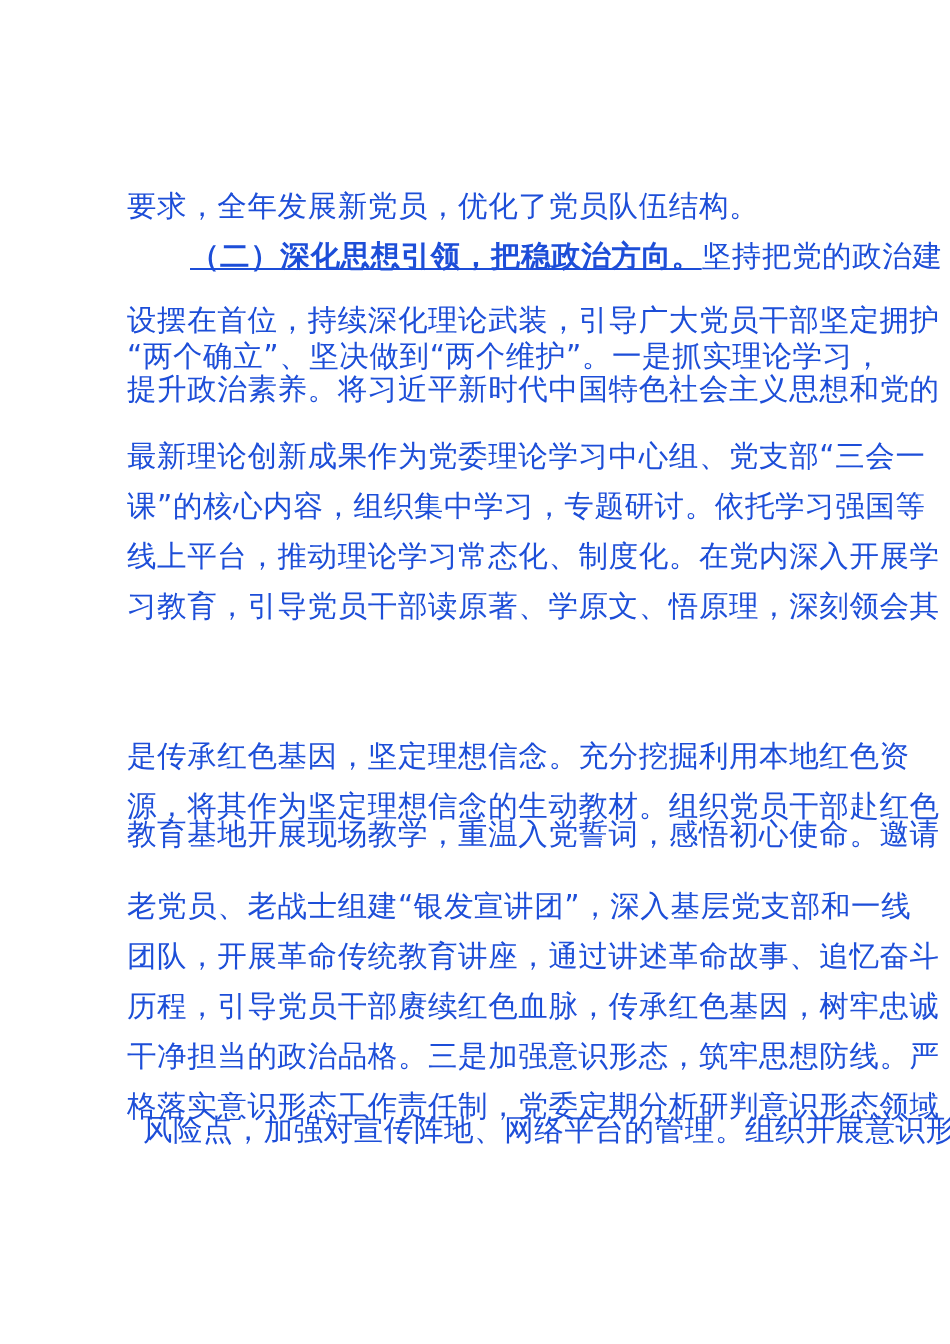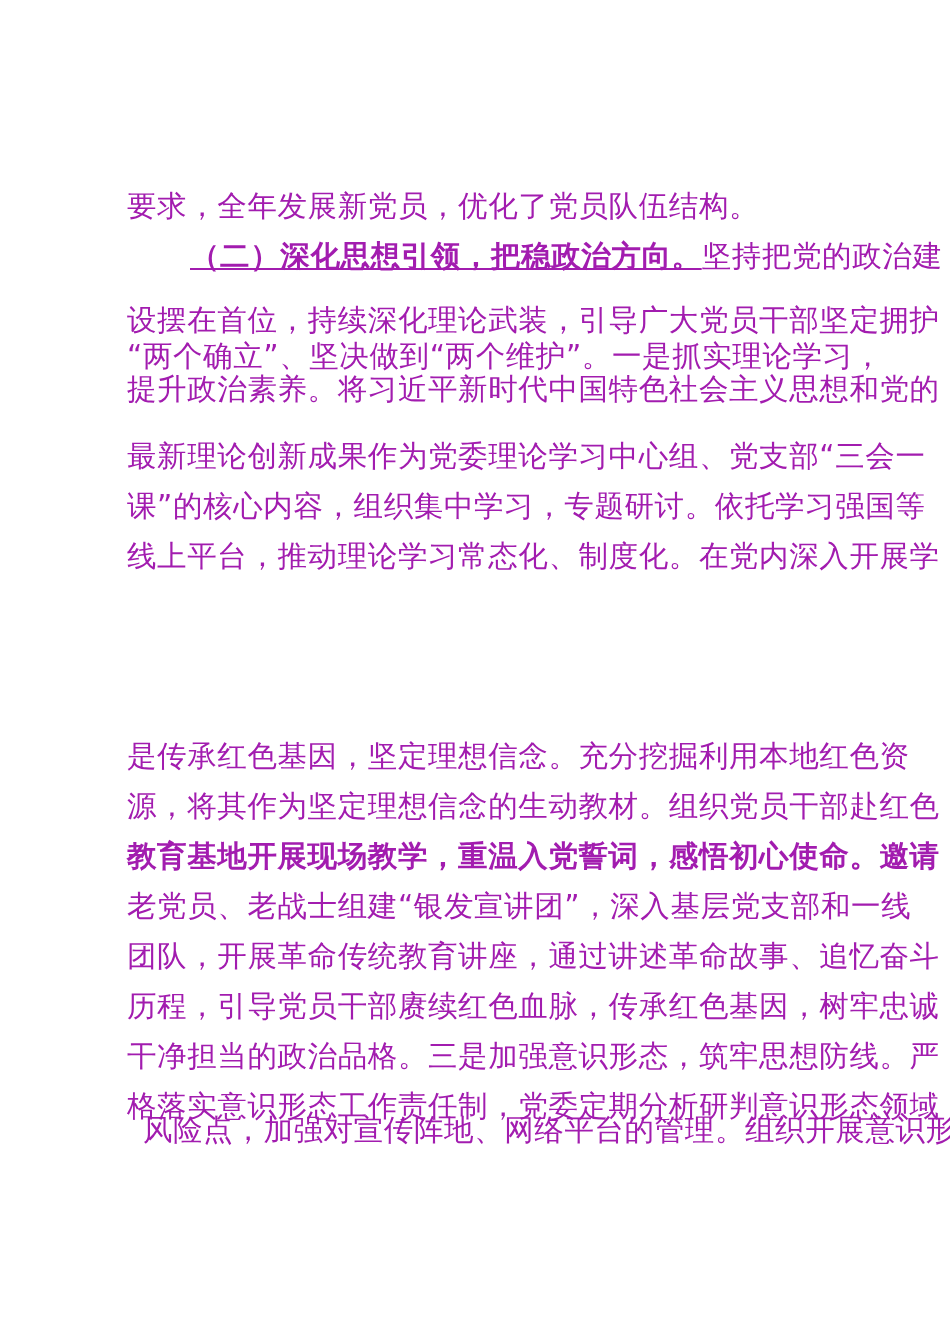--- a/index.html
+++ b/index.html
@@ -6,21 +6,21 @@
   body { width: 950px; height: 1344px; position: relative; overflow: hidden; }
   .page { position: absolute; left: 0; top: 0; width: 950px; height: 1344px; background: #ffffff; }
   .line {
     position: absolute;
     left: 127px;
     width: 710px;
     height: 40px;
     font-family: "DejaVu Sans", "Liberation Sans", sans-serif;
     font-size: 29.5px;
     line-height: 40px;
-    color: #a21caf;
+    color: #1d4ed8;
     white-space: nowrap;
     letter-spacing: 0.6px;
   }
   .indent { left: 190px; }
   .bold { font-weight: bold; text-decoration: underline; }
 </style>
 </head>
 <body>
 
 <div class="page">
@@ -29,22 +29,23 @@
   <div class="line indent" style="top:236px;">
     <span class="bold">（二）深化思想引领，把稳政治方向。</span><span>坚持把党的政治建</span>
   </div>
 
   <div class="line" style="top:300px;">设摆在首位，持续深化理论武装，引导广大党员干部坚定拥护</div>
   <div class="line" style="top:336px;">“两个确立”、坚决做到“两个维护”。一是抓实理论学习，</div>
   <div class="line" style="top:369px;">提升政治素养。将习近平新时代中国特色社会主义思想和党的</div>
   <div class="line" style="top:436px;">最新理论创新成果作为党委理论学习中心组、党支部“三会一</div>
   <div class="line" style="top:486px;">课”的核心内容，组织集中学习，专题研讨。依托学习强国等</div>
   <div class="line" style="top:536px;">线上平台，推动理论学习常态化、制度化。在党内深入开展学</div>
+  <div class="line" style="top:586px;">习教育，引导党员干部读原著、学原文、悟原理，深刻领会其</div>
   <div class="line" style="top:736px;">是传承红色基因，坚定理想信念。充分挖掘利用本地红色资</div>
   <div class="line" style="top:786px;">源，将其作为坚定理想信念的生动教材。组织党员干部赴红色</div>
-  <div class="line" style="top:836px;font-weight:bold;">教育基地开展现场教学，重温入党誓词，感悟初心使命。邀请</div>
+  <div class="line" style="top:814px;">教育基地开展现场教学，重温入党誓词，感悟初心使命。邀请</div>
   <div class="line" style="top:886px;">老党员、老战士组建“银发宣讲团”，深入基层党支部和一线</div>
   <div class="line" style="top:936px;">团队，开展革命传统教育讲座，通过讲述革命故事、追忆奋斗</div>
   <div class="line" style="top:986px;">历程，引导党员干部赓续红色血脉，传承红色基因，树牢忠诚</div>
   <div class="line" style="top:1036px;">干净担当的政治品格。三是加强意识形态，筑牢思想防线。严</div>
   <div class="line" style="top:1086px;">格落实意识形态工作责任制，党委定期分析研判意识形态领域</div>
   <div class="line" style="top:1110px;margin-left:16px;">风险点，加强对宣传阵地、网络平台的管理。组织开展意识形</div>
 </div>
 
 </body></html>

